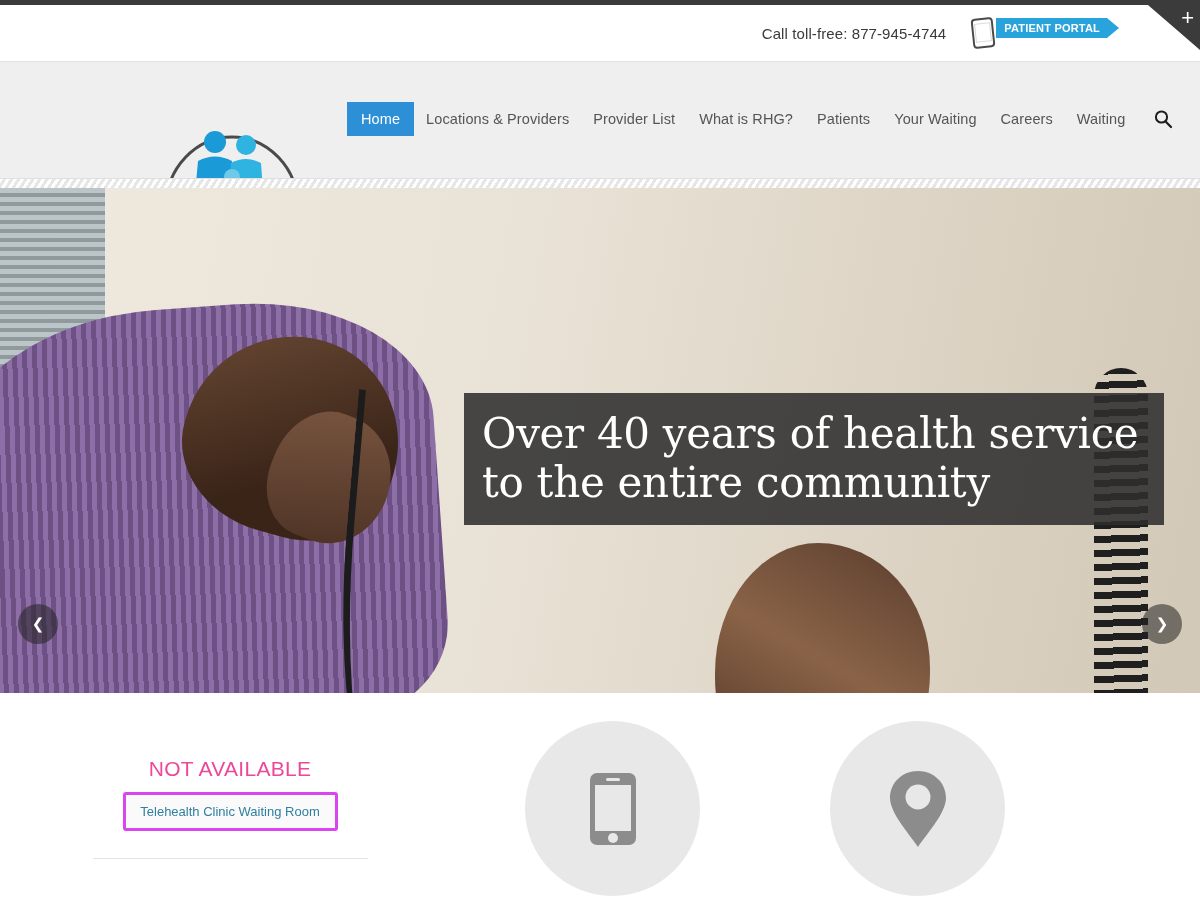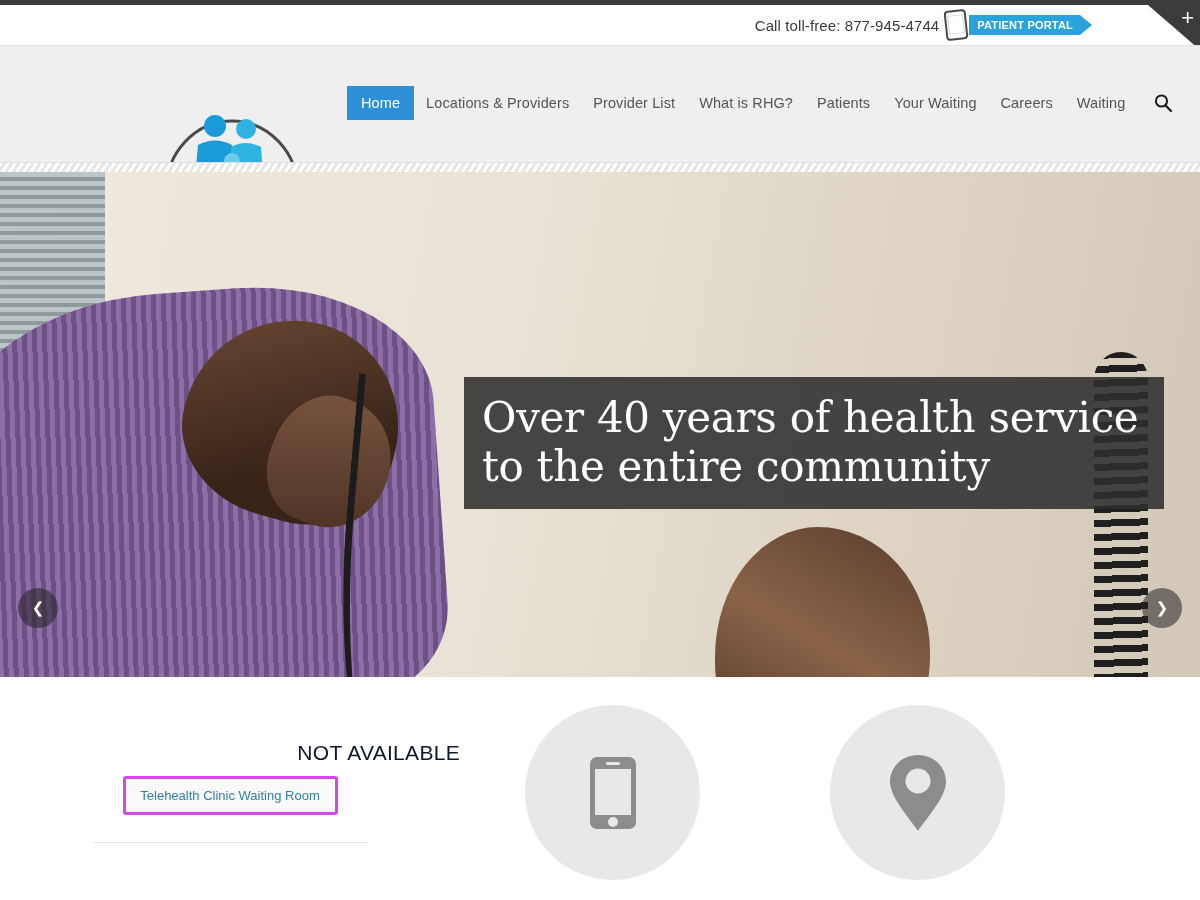--- a/index.html
+++ b/index.html
@@ -9,30 +9,30 @@
     font-family:"Liberation Sans", sans-serif;
     background:#ffffff;
     -webkit-font-smoothing:antialiased;
   }
 
   
   .top-rule { height:5px; background:#3b3b3b; width:100%; }
 
   
   .utility-bar {
-    height:40px; background:#ffffff; position:relative;
+    height:56px; background:#ffffff; position:relative;
     display:flex; align-items:center; justify-content:flex-end;
-    padding-right:120px;
+    padding-right:93px;
     border-radius:9px;
   }
   .tollfree {
     font-size:15px; color:#3a3a3a; letter-spacing:.1px;
     font-family:"Liberation Sans", sans-serif; white-space:nowrap;
   }
-  .portal-wrap { display:flex; align-items:center; margin-left:6px; }
+  .portal-wrap { display:flex; align-items:flex-start; margin-left:26px; }
   .phone-glyph { width:22px; height:30px; position:relative; }
   .phone-glyph .body {
     position:absolute; inset:0; border:2.5px solid #4a4a4a;
     border-radius:4px; background:#fff; transform:rotate(-6deg);
   }
   .phone-glyph .screen {
     position:absolute; left:3px; right:3px; top:5px; bottom:6px;
     background:#fff; border:1px solid #d8d8d8; transform:rotate(-6deg);
   }
   .portal-ribbon {
@@ -182,21 +182,21 @@
   }
   .promo-col { position:relative; }
   .promo-col.status { width:460px; padding-top:13px; }
   .promo-col.icon   { width:305px; display:flex; justify-content:center; padding-top:8px; }
 
   .status-label {
     text-align:center; font-size:15px; font-weight:bold; color:#2c2c2c;
     letter-spacing:.1px;
   }
   .status-value {
-    text-align:right; font-size:21px; color:#0f172a; margin-top:31px;
+    text-align:center; font-size:21px; color:#ec4899; margin-top:31px;
     letter-spacing:.3px;
   }
   .status-btn {
     display:block; margin:11px auto 0 auto; width:215px;
     border:3px solid #d946ef; background:#fafafa;
     padding:9px 4px; text-align:center; border-radius:3px;
     font-size:13px; color:#2f7fa0; cursor:pointer;
   }
   .status-sep {
     width:275px; height:1px; background:#e4e4e4; margin:27px auto 0 auto;

